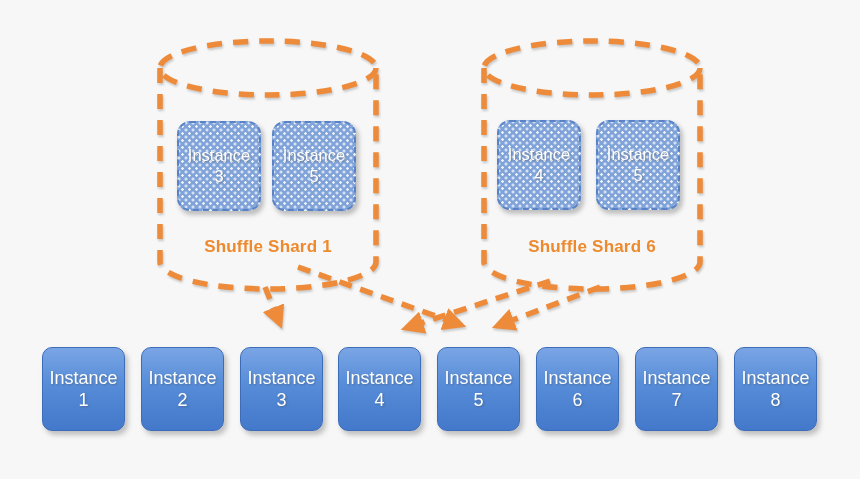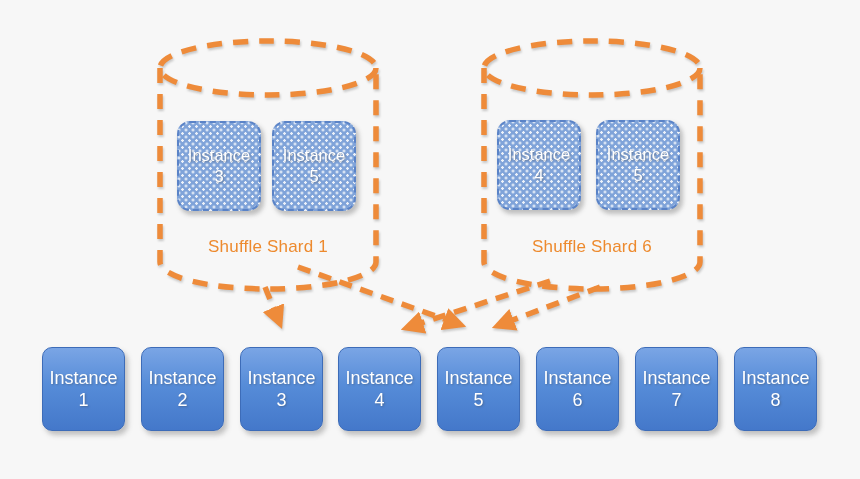--- a/index.html
+++ b/index.html
@@ -45,21 +45,21 @@
     align-items: center;
     justify-content: center;
     text-align: center;
   }
   .shard-label {
     position: absolute;
     width: 216px;
     top: 237px;
     text-align: center;
     color: #ed8a2e;
-    font-weight: normal;
+    font-weight: bold;
     font-size: 17px;
     letter-spacing: 0.2px;
   }
   
   .row-instance {
     position: absolute;
     top: 347px;
     width: 83px;
     height: 84px;
     box-sizing: border-box;

